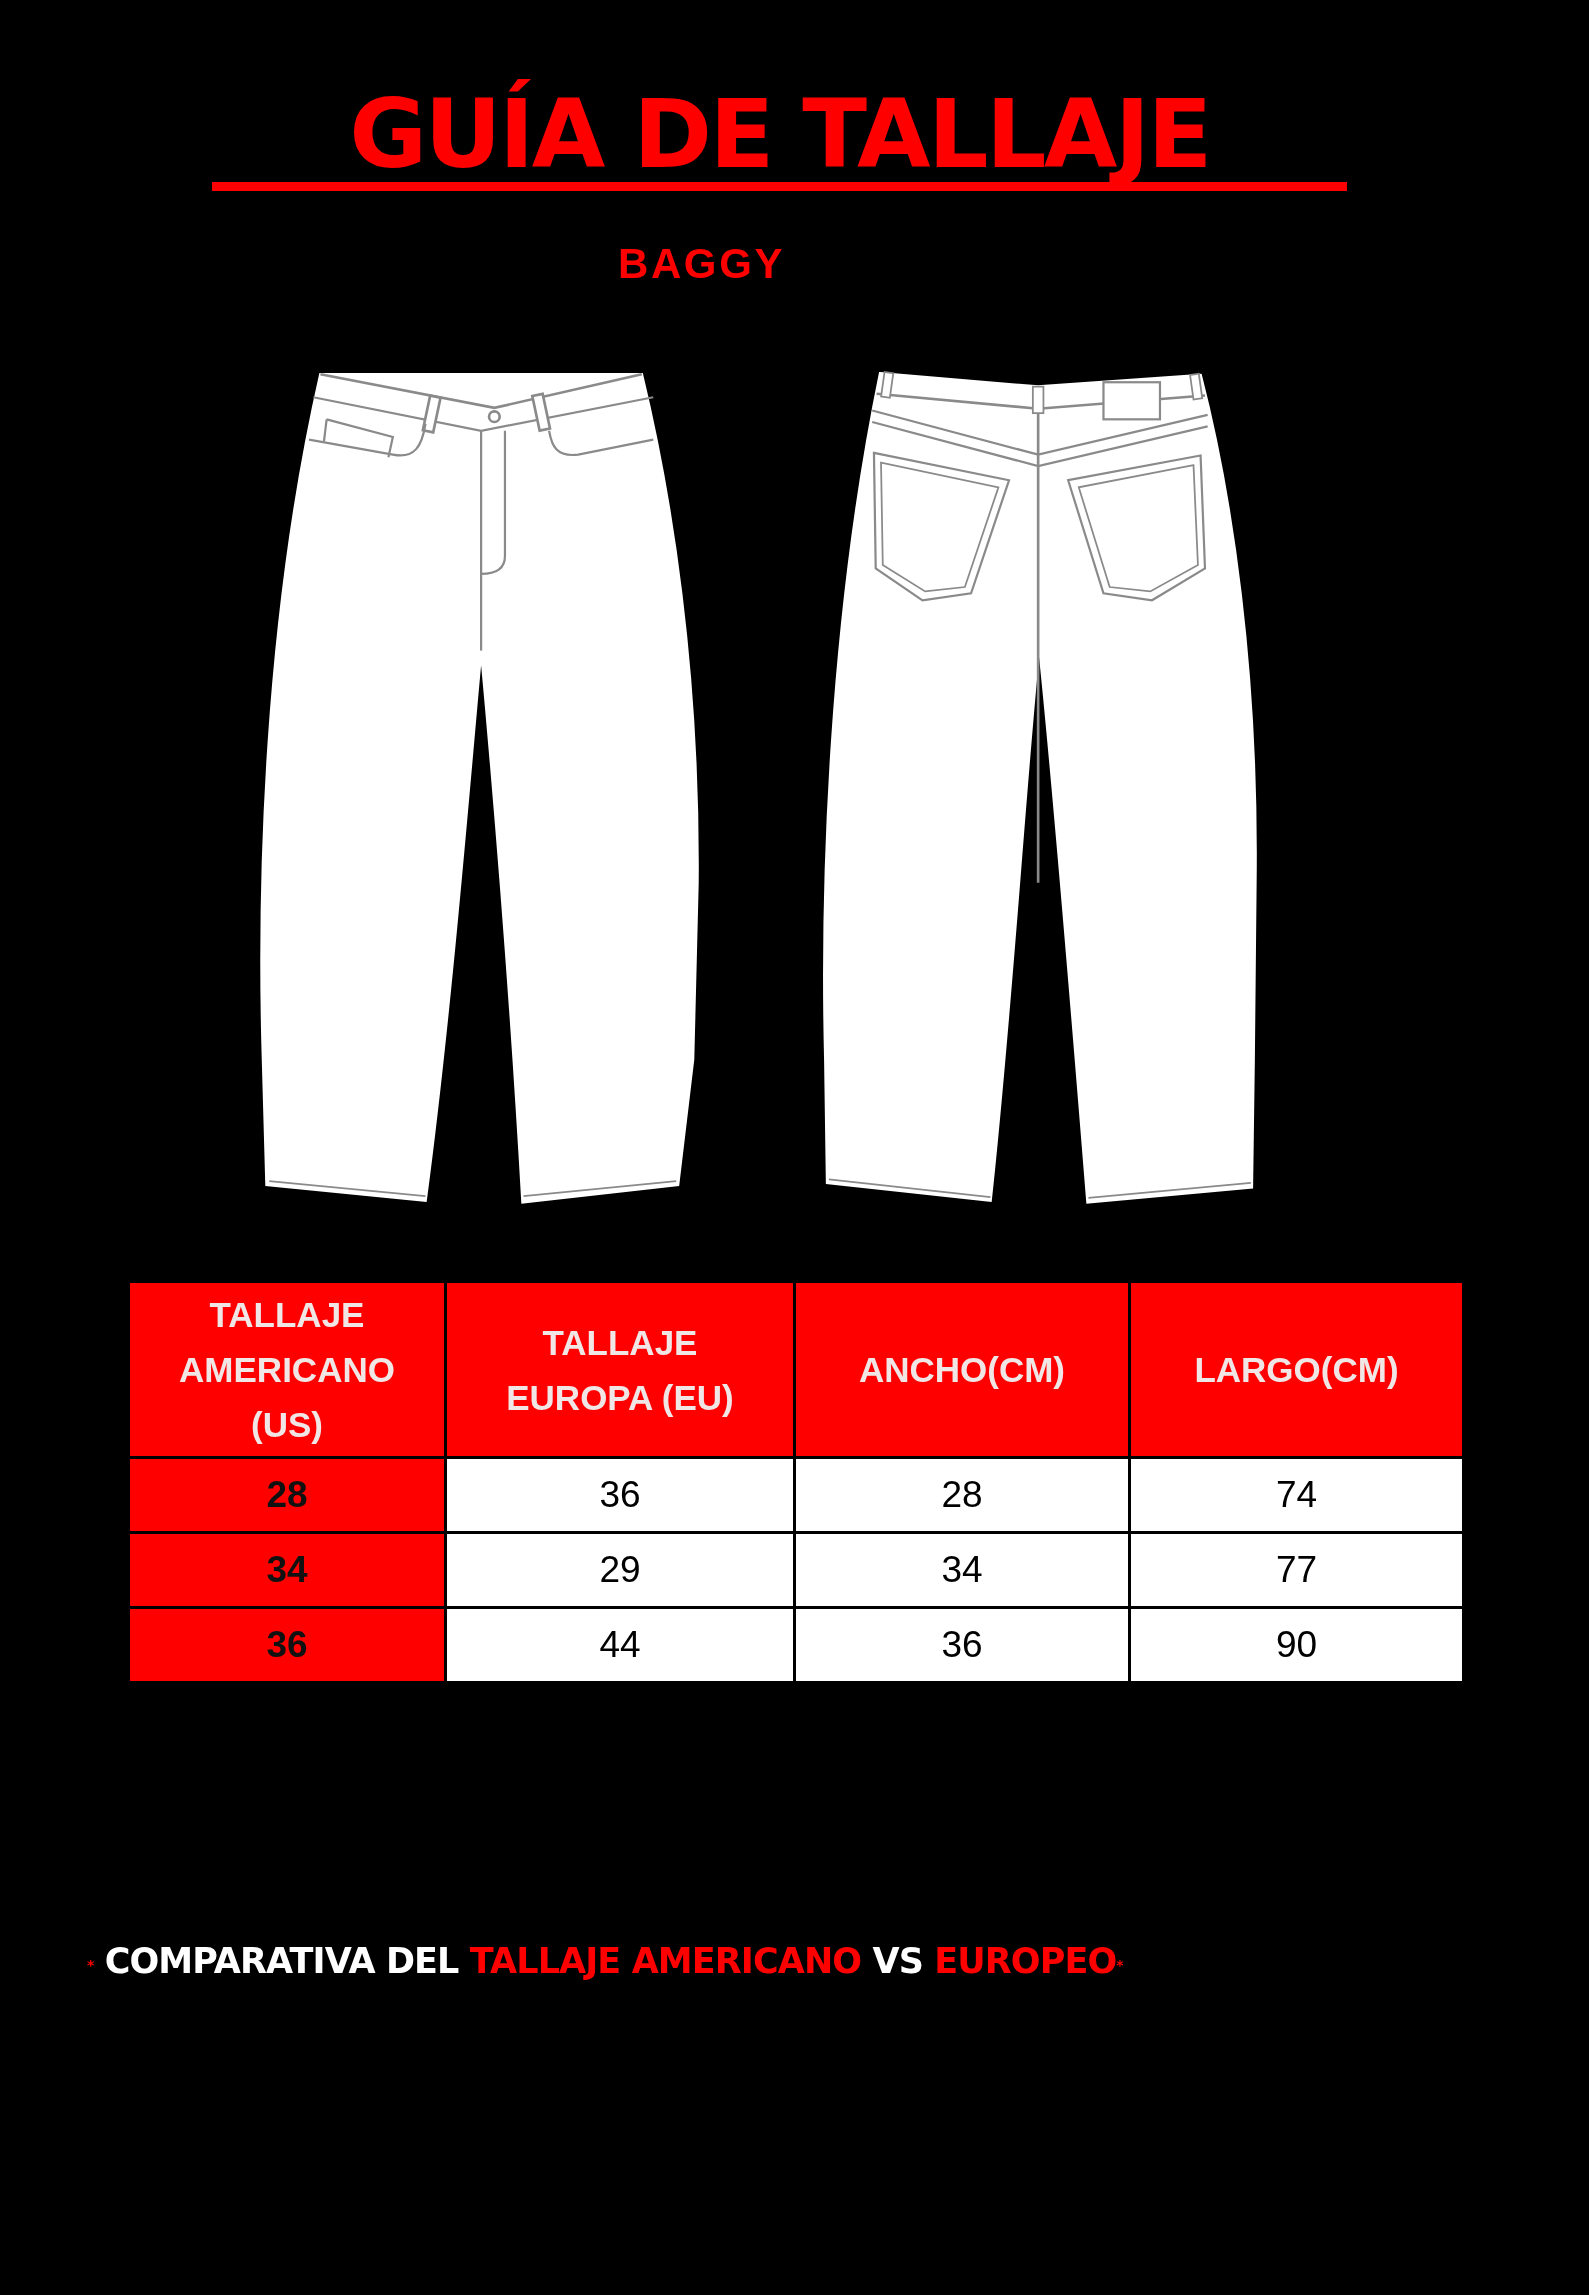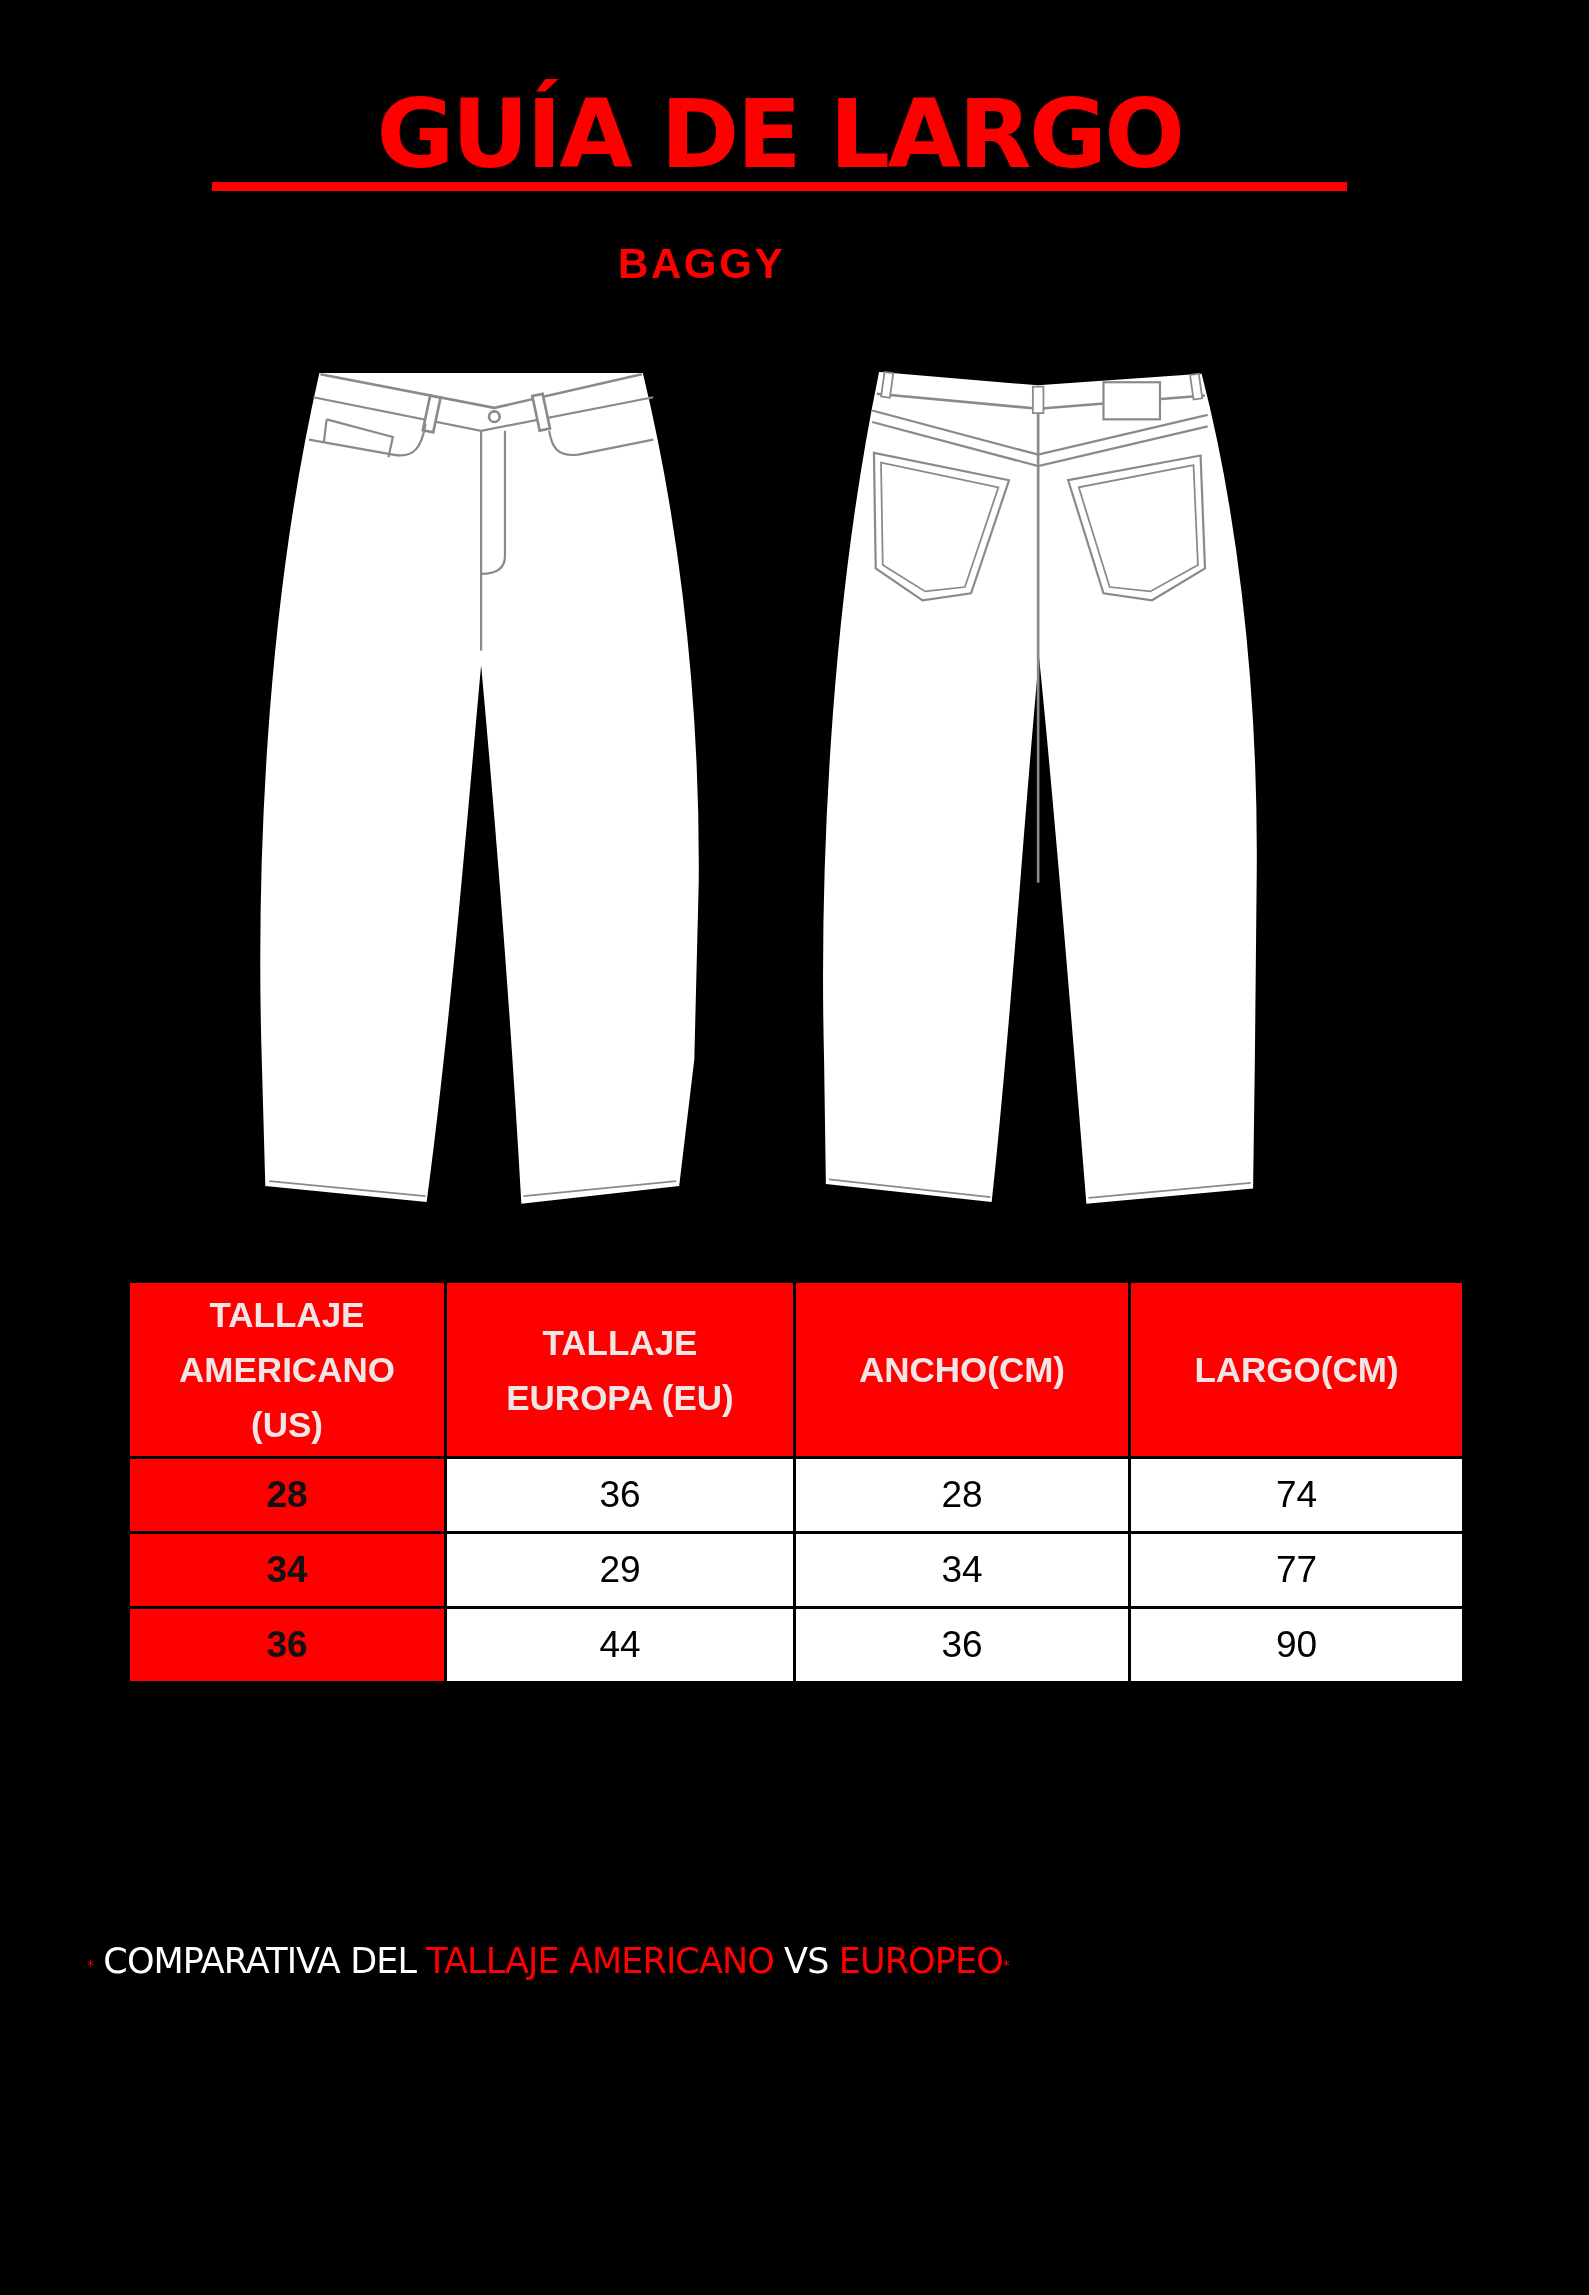--- a/index.html
+++ b/index.html
@@ -50,32 +50,32 @@
   .size-table td.us {
     background: #ff0000; font-weight: bold; color: #111;
   }
   .col-us { width: 317px; }
   .col-eu { width: 349px; }
   .col-ancho { width: 335px; }
   .col-largo { width: 334px; }
 
   .footer {
     position: absolute; left: 87px; top: 1939px; width: 1377px;
-    font-family: "DejaVu Sans", sans-serif; font-weight: normal;
+    font-family: "DejaVu Sans", sans-serif; font-weight: bold;
     font-size: 35px; line-height: 44px; white-space: nowrap;
     letter-spacing: -0.9px;
   }
   .footer .w { color: #ffffff; }
   .footer .r { color: #ff0000; }
   .footer .ast { font-size: 14px; vertical-align: top; color: #ff0000; position: relative; top: 3.5px; }
 </style>
 </head>
 <body>
 
-<div class="title">GUÍA DE LARGO</div>
+<div class="title">GUÍA DE TALLAJE</div>
 <div class="title-underline"></div>
 <div class="subtitle">BAGGY</div>
 
 <div class="illustrations">
   <svg width="1589" height="883" viewBox="0 400 1800 1000" xmlns="http://www.w3.org/2000/svg">
 
     <g stroke="#8a8a8a" stroke-width="3" fill="#ffffff">
       <path d="M363 424 L727 424 C760 560 792 760 790 1000 L785 1200 L768 1342 L592 1362 C580 1150 560 900 545 737 C530 900 510 1150 482 1360 L302 1342 L298 1200 C292 1000 300 700 363 424 Z" stroke="#ffffff"></path>
       <path d="M363 424 L560 462 L727 424" fill="none"></path>
       <path d="M355 450 L545 488 L740 450" fill="none" stroke-width="2.5"></path>

